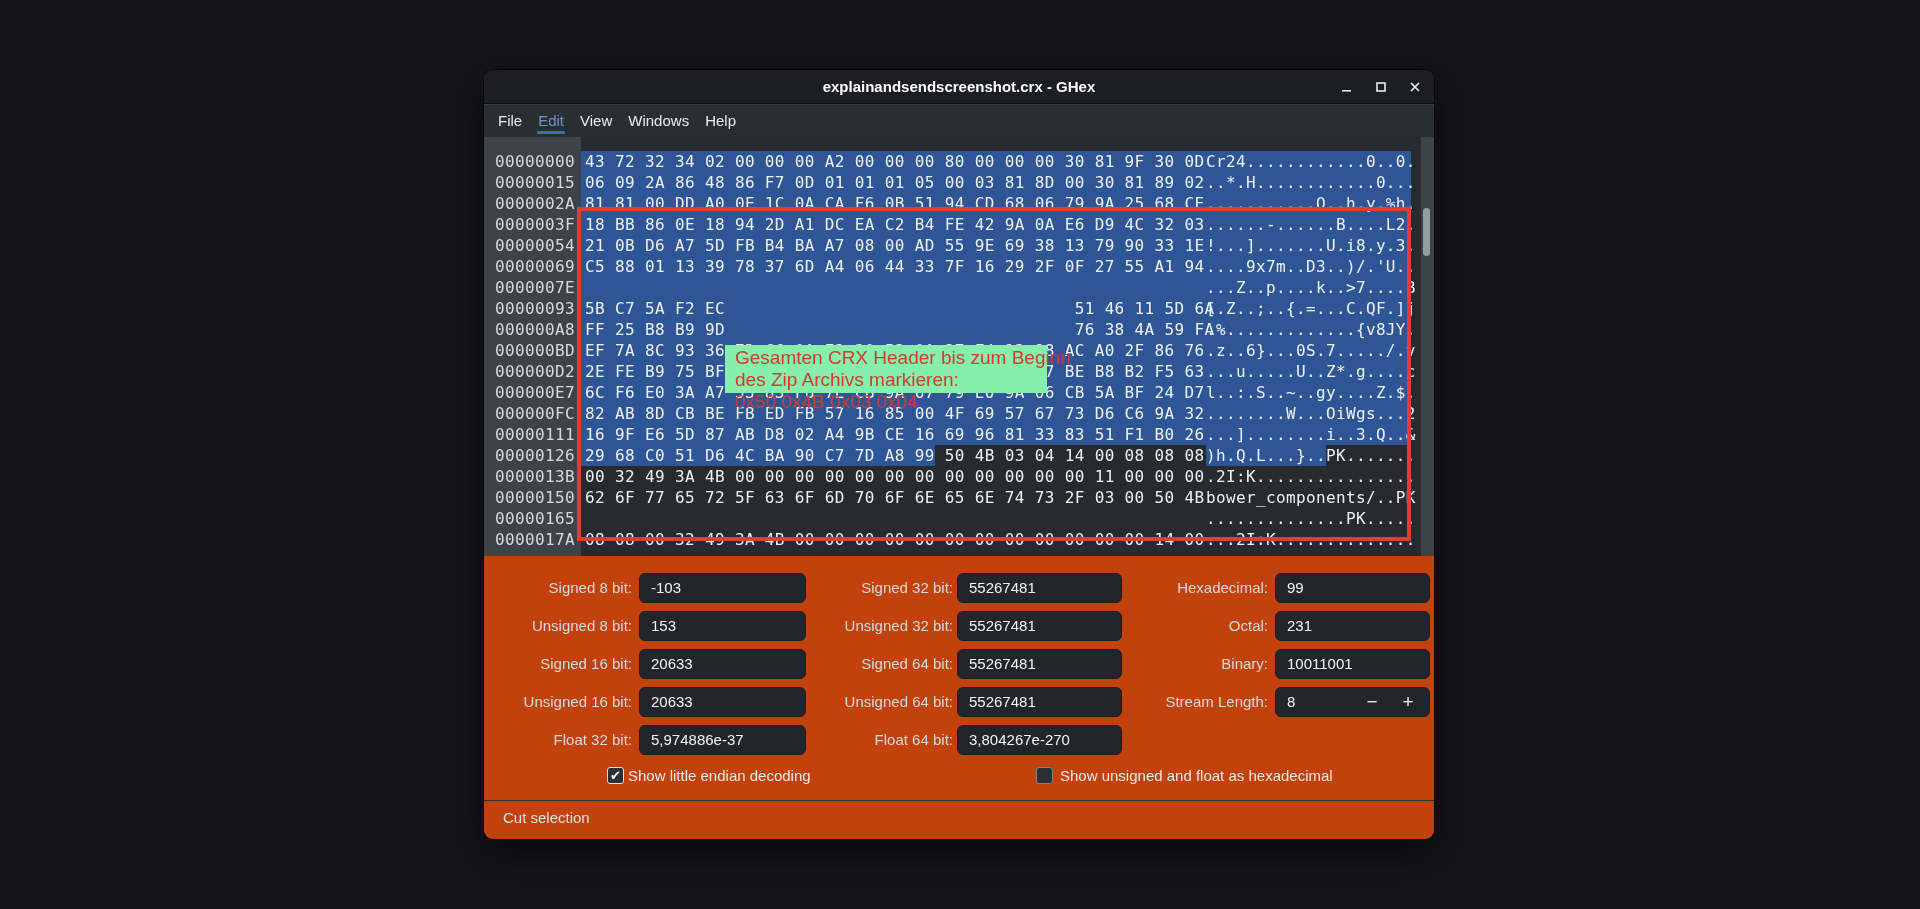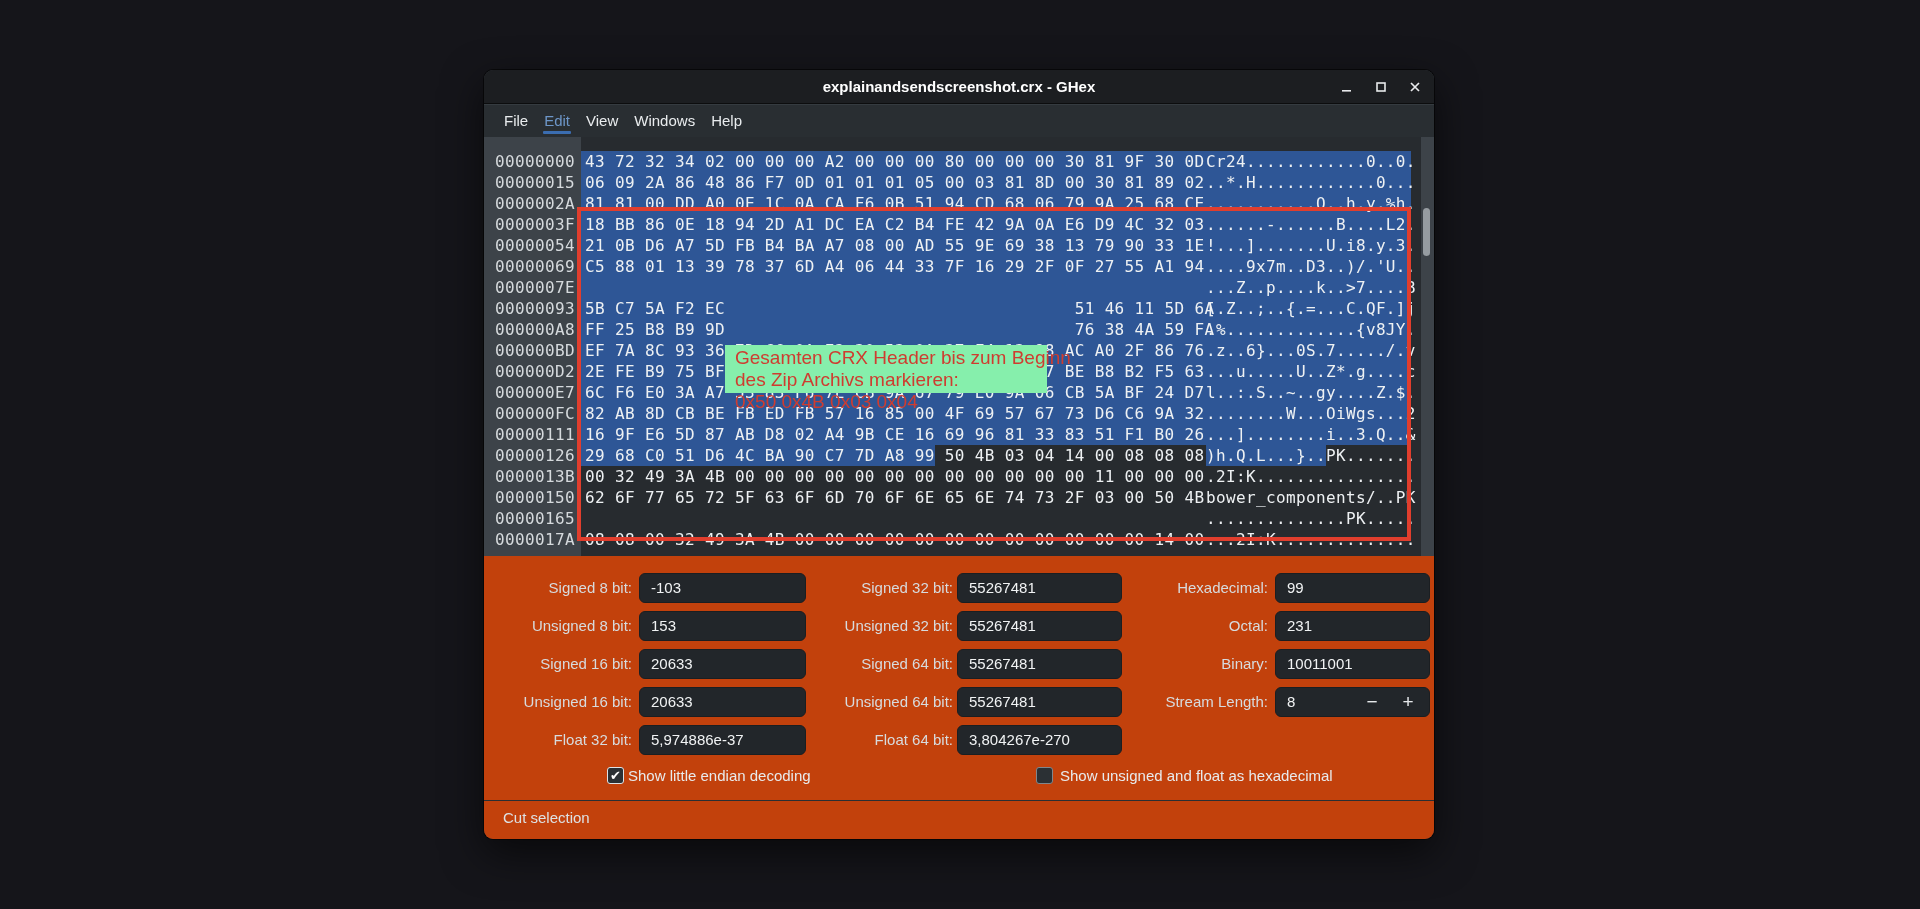--- a/index.html
+++ b/index.html
@@ -17,21 +17,21 @@
     background:#1c1e21; border-bottom:1px solid #0c0d0e; }
   .title { position:absolute; left:0; right:0; top:0; height:34px; line-height:34px;
     text-align:center; color:#ffffff; font-size:15px; font-weight:700; }
   .controls { position:absolute; right:6px; top:0; height:34px; display:flex; align-items:center; gap:8px; }
   .wbtn { width:26px; height:26px; background:transparent; border:none; color:#e8eaec;
     display:flex; align-items:center; justify-content:center; cursor:pointer; }
   .wbtn svg { display:block; }
 
   
   .menubar { position:absolute; left:0; top:35px; width:100%; height:32px;
-    background:#292e32; display:flex; padding-left:12px; }
+    background:#292e32; display:flex; padding-left:6px; }
   .menu-item { position:relative; padding:7px 8px 9px; font-size:15px; color:#e9ecee; cursor:pointer; }
   .menu-item.active { color:#6d96c8; }
   .menu-item.active::after { content:""; position:absolute; left:7px; right:7px; bottom:3px;
     height:3px; background:#3b6db0; border-radius:1px; }
 
   
   .hexview { position:absolute; left:0; top:67px; width:950px; height:419px; background:#3d4349; }
   .hexpane { position:absolute; left:97px; top:0; width:840px; height:419px; background:#272b2f; }
   .hexrow { position:absolute; left:0; width:950px; height:21px; cursor:text; }
   .selstrip { position:absolute; top:0; height:21px; background:#2e5696; }

